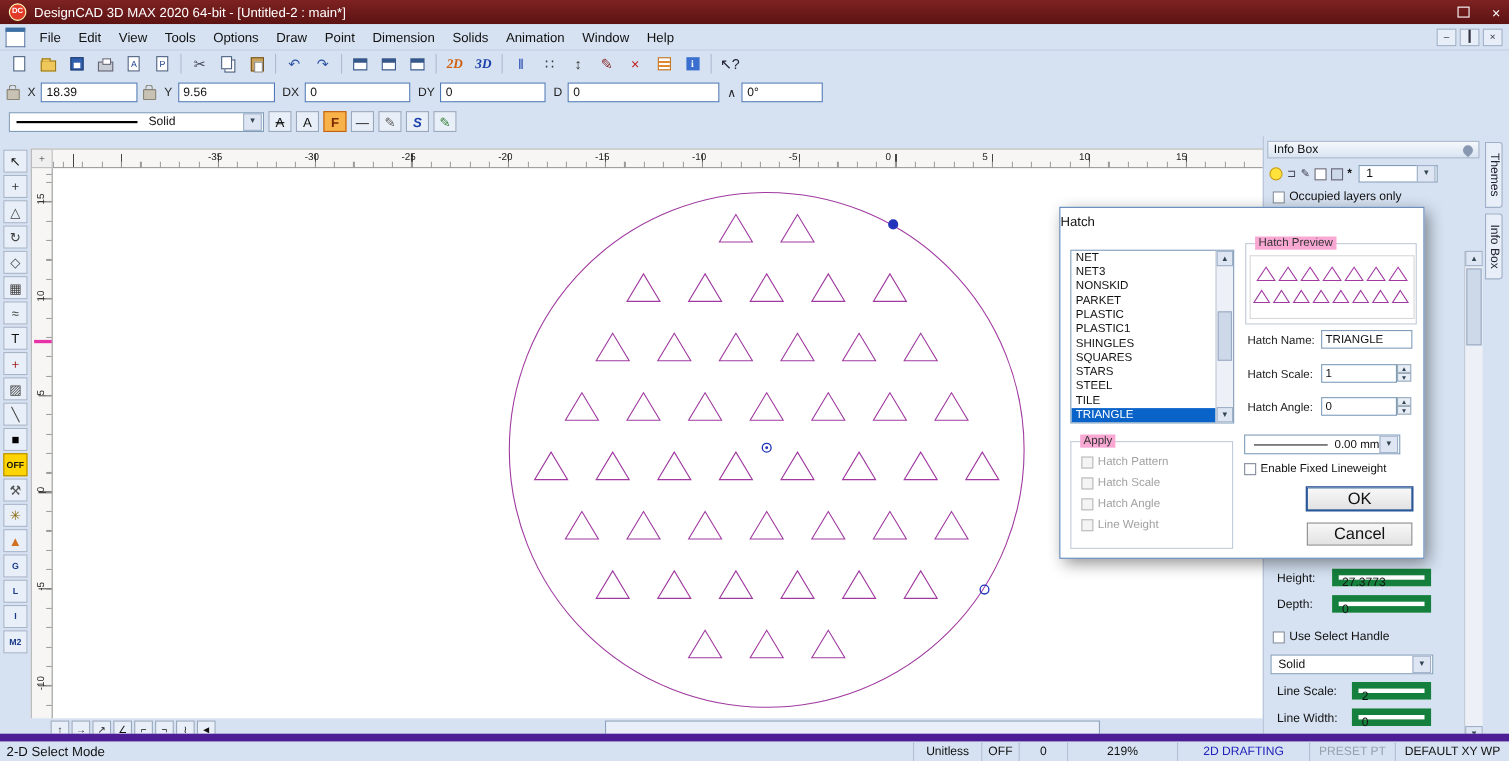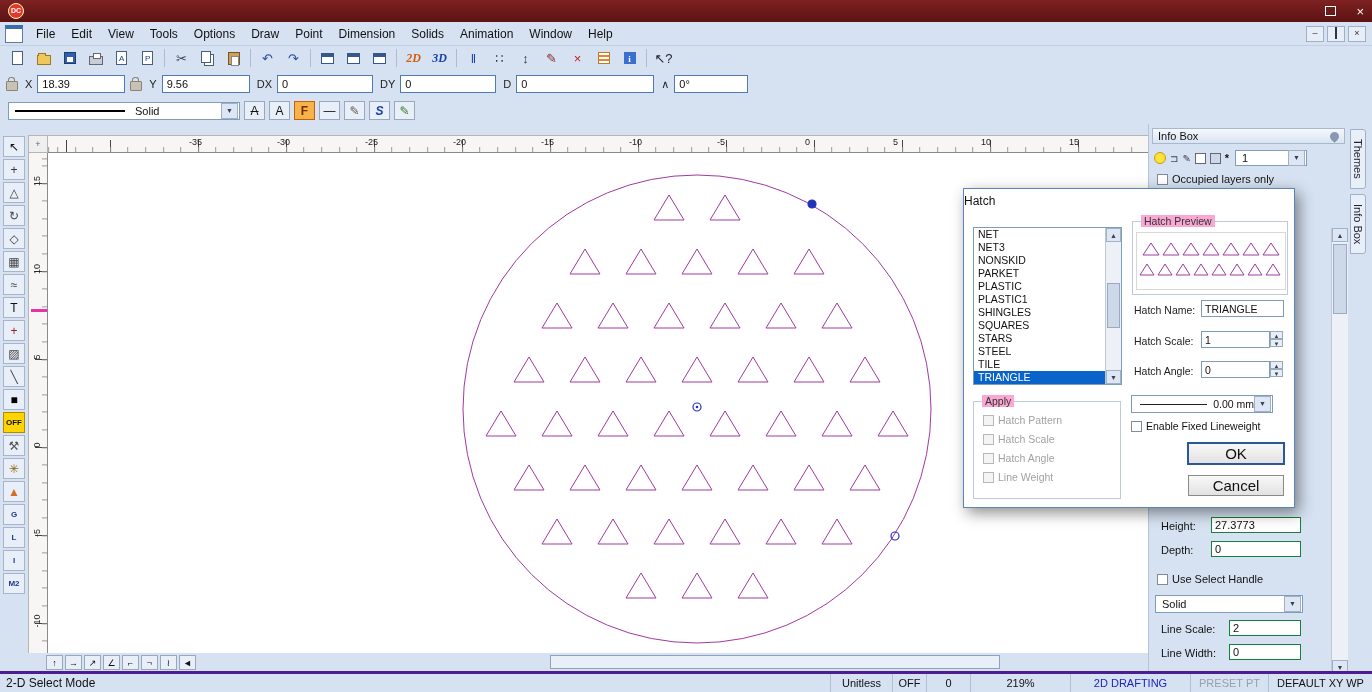--- a/index.html
+++ b/index.html
@@ -83,31 +83,31 @@
   .infopanel{position:absolute;left:1148px;top:124px;width:200px;bottom:18px;background:#d6e2f2;border-left:1px solid #b7c4d8;box-sizing:border-box}
   .ip-header{position:absolute;left:3px;top:4px;right:3px;height:16px;background:linear-gradient(#f5f8fc,#d9e4f2);border:1px solid #aab8cc;display:flex;align-items:center;padding:0 5px;font-size:11px;box-sizing:border-box}
   .pin{margin-left:auto;width:9px;height:9px;background:#8898b0;border-radius:50% 50% 50% 0;transform:rotate(-45deg)}
   .ip-iconrow{position:absolute;left:5px;top:25px;right:20px;height:18px;display:flex;align-items:center;gap:4px}
   .bulb{width:10px;height:10px;border-radius:50%;background:#ffe23a;border:1px solid #c89a10}
   .tinyicon{font-size:10px;color:#445}
   .tinybox{width:9px;height:9px;border:1px solid #667;background:#fff}
   .cbrow{position:absolute;display:flex;align-items:center;gap:4px;font-size:11px}
   .cb{width:11px;height:11px;border:1px solid #808a99;background:#fff;flex:none;box-sizing:border-box}
   .ip-label{position:absolute;font-size:11px}
-  .ip-field{position:absolute;height:16px;background:#fff;border:1px solid #15803d;font-size:11px;padding:0 3px;line-height:15px;box-sizing:border-box}
+  .ip-field{position:absolute;height:16px;background:#fff;border:6px solid #15803d;font-size:11px;padding:0 3px;line-height:15px;box-sizing:border-box}
   .lsb{position:absolute;background:#edf1f7;border-left:1px solid #c0c8d4}
   .sbarrow{position:absolute;left:0;right:0;height:14px;background:#dde6f2;border:1px solid #9fb0c8;font-size:7px;text-align:center;line-height:13px;color:#345;box-sizing:border-box}
   .sbthumb{position:absolute;left:1px;right:1px;background:#cdd8e8;border:1px solid #9aaac2;box-sizing:border-box}
 
   
   .sidetabs{position:absolute;right:0;top:124px;width:24px;bottom:18px;background:#d6e2f2}
   .stab{writing-mode:vertical-rl;border:1px solid #9fb0c8;background:#e9eff8;padding:9px 1px;font-size:11px;margin:5px 2px 0 2px;border-radius:0 3px 3px 0;color:#223}
 
   
-  .statusbar{position:absolute;left:0;bottom:0;right:0;height:18px;background:#d6e2f2;border-top:3px solid #4c1d95;display:flex;align-items:center}
+  .statusbar{position:absolute;left:0;bottom:0;right:0;height:18px;background:#d6e2f2;border-top:7px solid #4c1d95;display:flex;align-items:center}
   .status-mode{padding-left:6px;font-size:12px}
   #status-cells{margin-left:auto;display:flex;height:100%;align-items:stretch}
   .scell{border-left:1px solid #b3c0d2;display:flex;align-items:center;justify-content:center;font-size:11px;box-sizing:border-box}
   .scell.blue{color:#2222bb}
   .scell.gray{color:#98a0ac}
 
   
   .dialog{position:absolute;left:963px;top:188px;width:332px;height:320px;background:#fff;border:1px solid #5b84b8;box-shadow:4px 5px 14px rgba(0,0,0,.45);z-index:30;box-sizing:border-box}
   .dlg-title{height:24px;line-height:24px;font-size:12px;color:#111}
   .hlistwrap{position:absolute;left:9px;top:38px;width:149px;height:158px;border:1px solid #7f9db9;background:#fff;box-sizing:border-box;overflow:hidden}
@@ -126,20 +126,21 @@
   .disabled span.cblabel{color:#a2a2a2}
   .cblabel{font-size:10.5px}
 </style>
 </head>
 <body>
 
 <div id="app">
 
   <div class="titlebar">
     <span class="logo">DC</span>
+    <span class="title-text">DesignCAD 3D MAX 2020 64-bit - [Untitled-2 : main*]</span>
     <span class="win-controls">
       <span class="wrestore"></span>
       <span class="wclose">×</span>
     </span>
   </div>
 
   <div class="menubar">
     <span class="mdi-icon"></span>
     <span id="menu-items" style="display:flex">
         <div class="menu-item">File</div>

